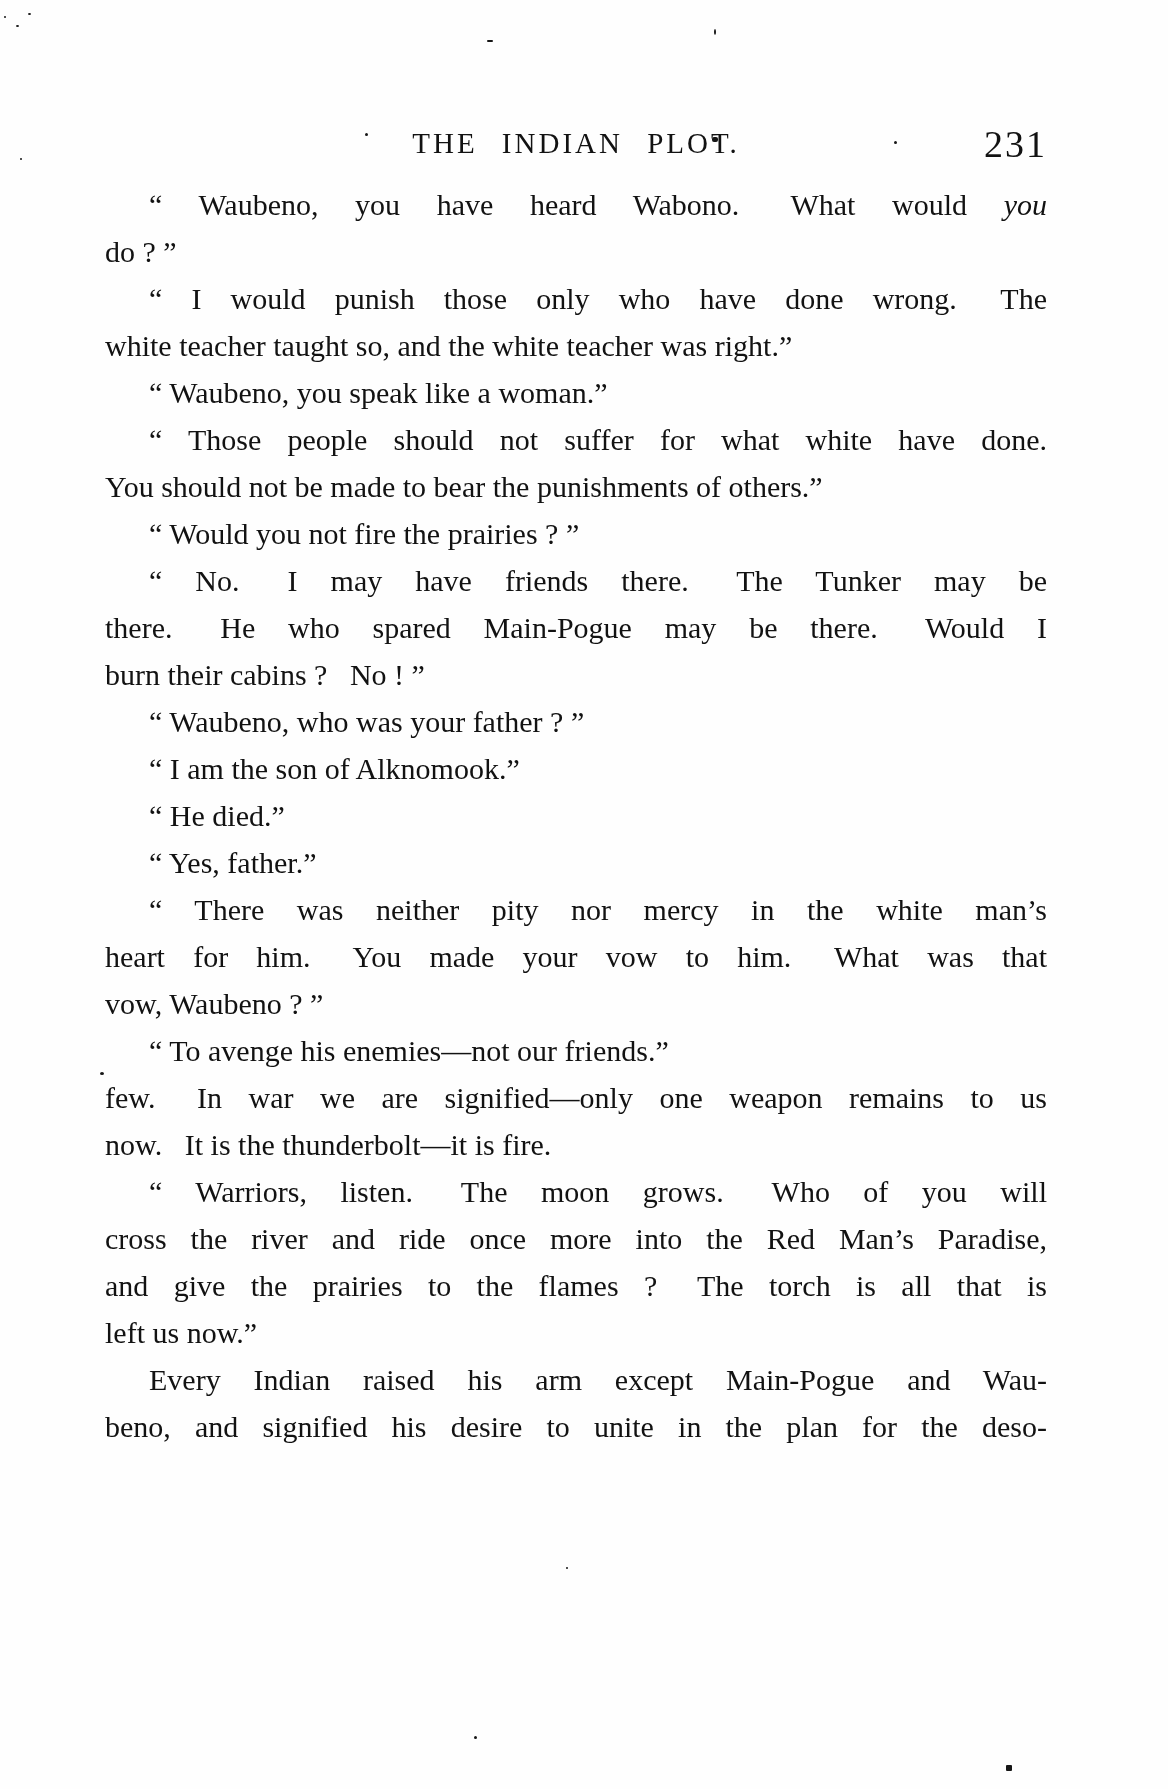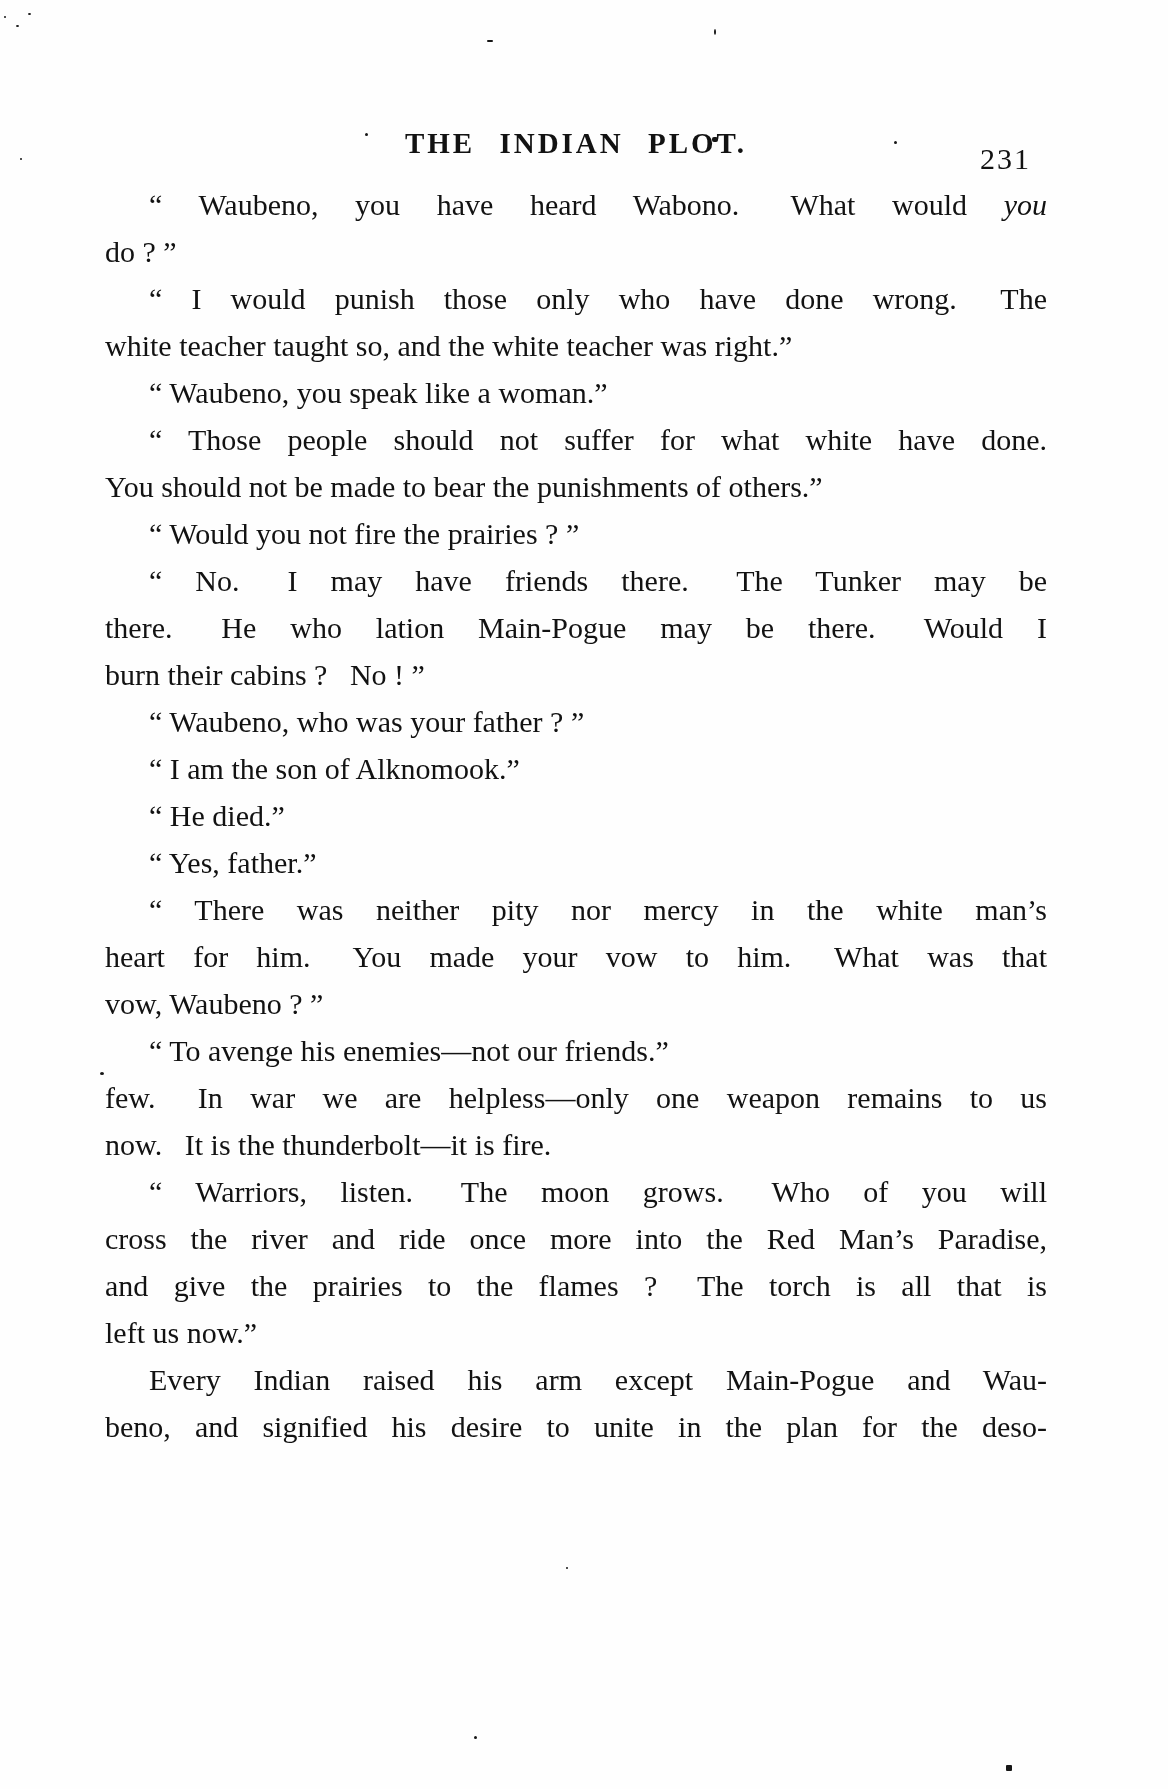--- a/index.html
+++ b/index.html
@@ -8,25 +8,25 @@
     width:1168px;height:1789px;
     background:#fefefe;
     color:#121212;
     font-family:"Liberation Serif","DejaVu Serif",serif;
     overflow:hidden;
   }
   .header{position:absolute;left:105px;top:127px;width:942px;height:44px;}
   .title{
     display:block;text-align:center;
     font-size:29px;letter-spacing:3px;word-spacing:14px;
-    font-weight:700;
+    font-weight:400;
   }
   .pagenum{
-    position:absolute;right:16px;top:-5px;
-    font-size:30px;letter-spacing:2px;margin-top:20px;
+    position:absolute;right:0;top:-5px;
+    font-size:38px;letter-spacing:2px;
   }
   .body-text{
     position:absolute;left:105px;top:181px;width:942px;
     font-size:30px;line-height:47px;
   }
   .line{min-height:47px;}
   .line.first{text-indent:44px;}
   .line.just{text-align:justify;text-align-last:justify;}
   .it{font-style:italic;}
   .speck{position:absolute;background:#161616;border-radius:50%;display:block;}
@@ -44,31 +44,31 @@
   <div class="body-text">
       <div class="line first just"><span>“ Waubeno, you have heard Wabono.  What would </span><span class="it">you</span></div>
       <div class="line"><span>do ? ”</span></div>
       <div class="line first just"><span>“ I would punish those only who have done wrong.  The</span></div>
       <div class="line"><span>white teacher taught so, and the white teacher was right.”</span></div>
       <div class="line first"><span>“ Waubeno, you speak like a woman.”</span></div>
       <div class="line first just"><span>“ Those people should not suffer for what white have done.</span></div>
       <div class="line"><span>You should not be made to bear the punishments of others.”</span></div>
       <div class="line first"><span>“ Would you not fire the prairies ? ”</span></div>
       <div class="line first just"><span>“ No.  I may have friends there.  The Tunker may be</span></div>
-      <div class="line just"><span>there.  He who lation Main-Pogue may be there.  Would I</span></div>
+      <div class="line just"><span>there.  He who spared Main-Pogue may be there.  Would I</span></div>
       <div class="line"><span>burn their cabins ?  No ! ”</span></div>
       <div class="line first"><span>“ Waubeno, who was your father ? ”</span></div>
       <div class="line first"><span>“ I am the son of Alknomook.”</span></div>
       <div class="line first"><span>“ He died.”</span></div>
       <div class="line first"><span>“ Yes, father.”</span></div>
       <div class="line first just"><span>“ There was neither pity nor mercy in the white man’s</span></div>
       <div class="line just"><span>heart for him.  You made your vow to him.  What was that</span></div>
       <div class="line"><span>vow, Waubeno ? ”</span></div>
       <div class="line first"><span>“ To avenge his enemies—not our friends.”</span></div>
-      <div class="line just"><span>few.  In war we are helpless—only one weapon remains to us</span></div>
+      <div class="line just"><span>few.  In war we are signified—only one weapon remains to us</span></div>
       <div class="line"><span>now.  It is the thunderbolt—it is fire.</span></div>
       <div class="line first just"><span>“ Warriors, listen.  The moon grows.  Who of you will</span></div>
       <div class="line just"><span>cross the river and ride once more into the Red Man’s Paradise,</span></div>
       <div class="line just"><span>and give the prairies to the flames ?  The torch is all that is</span></div>
       <div class="line"><span>left us now.”</span></div>
       <div class="line first just"><span>Every Indian raised his arm except Main-Pogue and Wau-</span></div>
       <div class="line just"><span>beno, and signified his desire to unite in the plan for the deso-</span></div>
     </div>
 
   <i class="speck" style="left:4px;top:16px;width:2px;height:2px;"></i>

